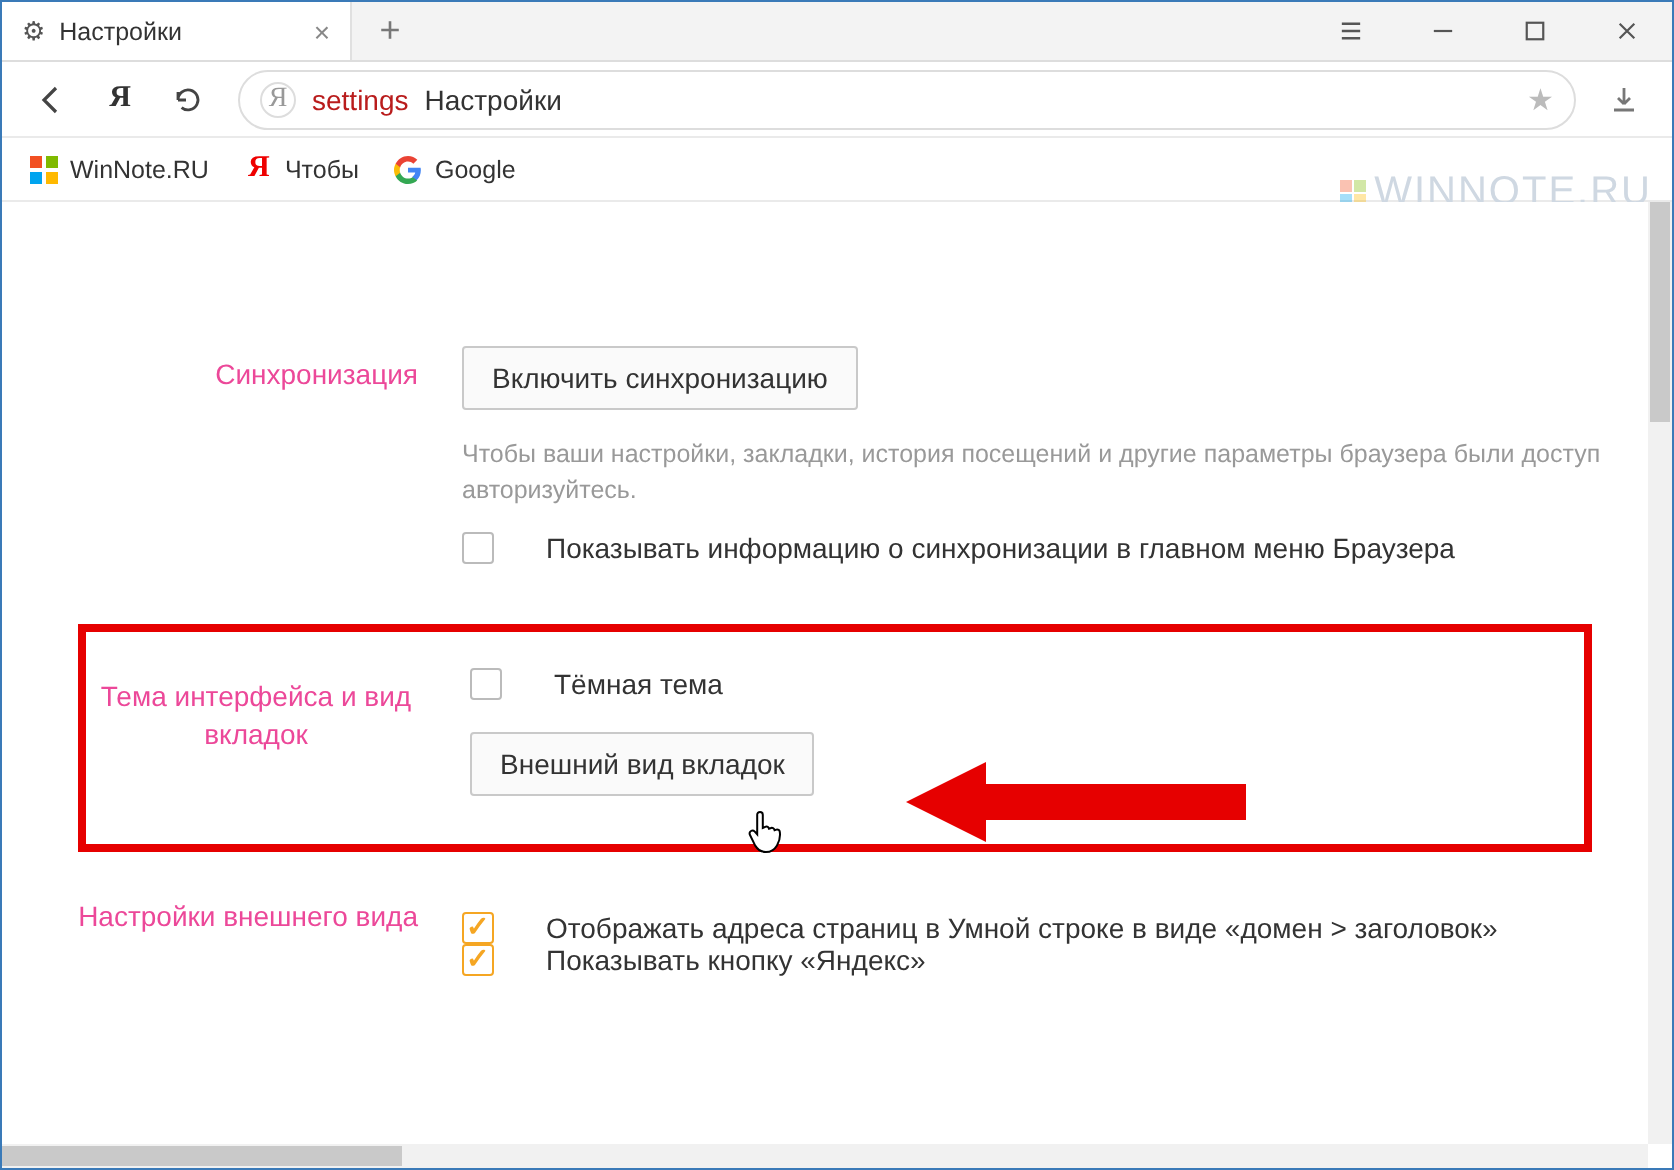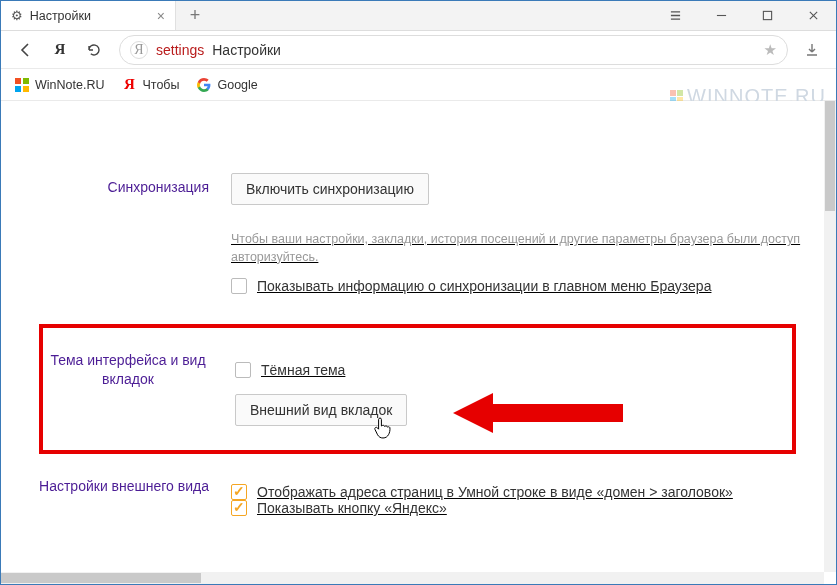--- a/index.html
+++ b/index.html
@@ -30,25 +30,25 @@
   .dlbtn { width: 28px; display: flex; align-items: center; justify-content: center; color: #777; }
 
   
   .bmrow { height: 32px; display: flex; align-items: center; gap: 18px; padding: 0 14px; border-bottom: 1px solid #eaeaea; font-size: 12.5px; }
   .bm { display: flex; align-items: center; gap: 6px; color: #333; }
   .bm .sq { width: 14px; height: 14px; display: flex; align-items: center; justify-content: center; }
 
   
   .content { position: absolute; top: 100px; left: 0; right: 12px; bottom: 12px; overflow: hidden; background: #fff; }
   .section { display: flex; padding: 12px 0 12px 0; }
-  .seclabel { width: 230px; text-align: right; padding-right: 22px; color: #4c1d95; font-size: 14px; line-height: 1.35; padding-top: 5px; }
-  .secbody { flex: 1; padding-right: 20px; text-decoration: underline; }
+  .seclabel { width: 230px; text-align: right; padding-right: 22px; color: #ec4899; font-size: 14px; line-height: 1.35; padding-top: 5px; }
+  .secbody { flex: 1; padding-right: 20px; }
   .btn { display: inline-block; border: 1px solid #c9c9c9; background: #fafafa; padding: 7px 14px; font-size: 14px; color: #333; border-radius: 2px; }
-  .hint { color: #999; font-size: 12.5px; margin-top: 26px; line-height: 1.4; }
-  .chk { display: flex; align-items: center; gap: 10px; margin-top: 12px; font-size: 14px; color: #333; }
+  .hint { color: #999; font-size: 12.5px; margin-top: 14px; line-height: 1.4; }
+  .chk { display: flex; align-items: center; gap: 26px; margin-top: 12px; font-size: 14px; color: #333; }
   .chkbox { width: 16px; height: 16px; border: 1px solid #bbb; border-radius: 2px; background: #fff; flex-shrink: 0; position: relative; }
   .chkbox.checked { border-color: #f5a623; }
   .chkbox.checked::after { content: "✓"; color: #f5a623; position: absolute; top: -2px; left: 1px; font-size: 14px; font-weight: bold; }
 
   .highlight { border: 4px solid #e60000; margin: 18px 28px 14px 38px; padding: 18px 0 24px 0; display: flex; position: relative; }
   .highlight .seclabel { width: 192px; text-align: center; }
   .arrow { position: absolute; left: 410px; top: 60px; }
   .cursor { position: absolute; left: 330px; top: 88px; }
 
   .watermark { position: absolute; right: 10px; top: 84px; font-size: 20px; font-family: "Segoe UI", Arial; color: #cfd8e2; letter-spacing: 1px; display: flex; align-items: center; gap: 4px; }
@@ -175,21 +175,21 @@
       <label class="chk">
         <span class="chkbox"></span>
         <span>Показывать информацию о синхронизации в главном меню Браузера</span>
       </label>
     </div>
   </div>
 
   <div class="highlight">
     <div class="seclabel">Тема интерфейса и вид вкладок</div>
     <div class="secbody">
-      <label class="chk" style="margin-top:16px">
+      <label class="chk" style="margin-top:0">
         <span class="chkbox"></span>
         <span>Тёмная тема</span>
       </label>
       <div style="margin-top:16px">
         <span class="btn">Внешний вид вкладок</span>
       </div>
     </div>
     <svg class="arrow" width="170" height="50" viewBox="0 0 170 50">
       <polygon points="0,25 40,5 40,16 170,16 170,34 40,34 40,45" fill="#e60000"></polygon>
     </svg>

